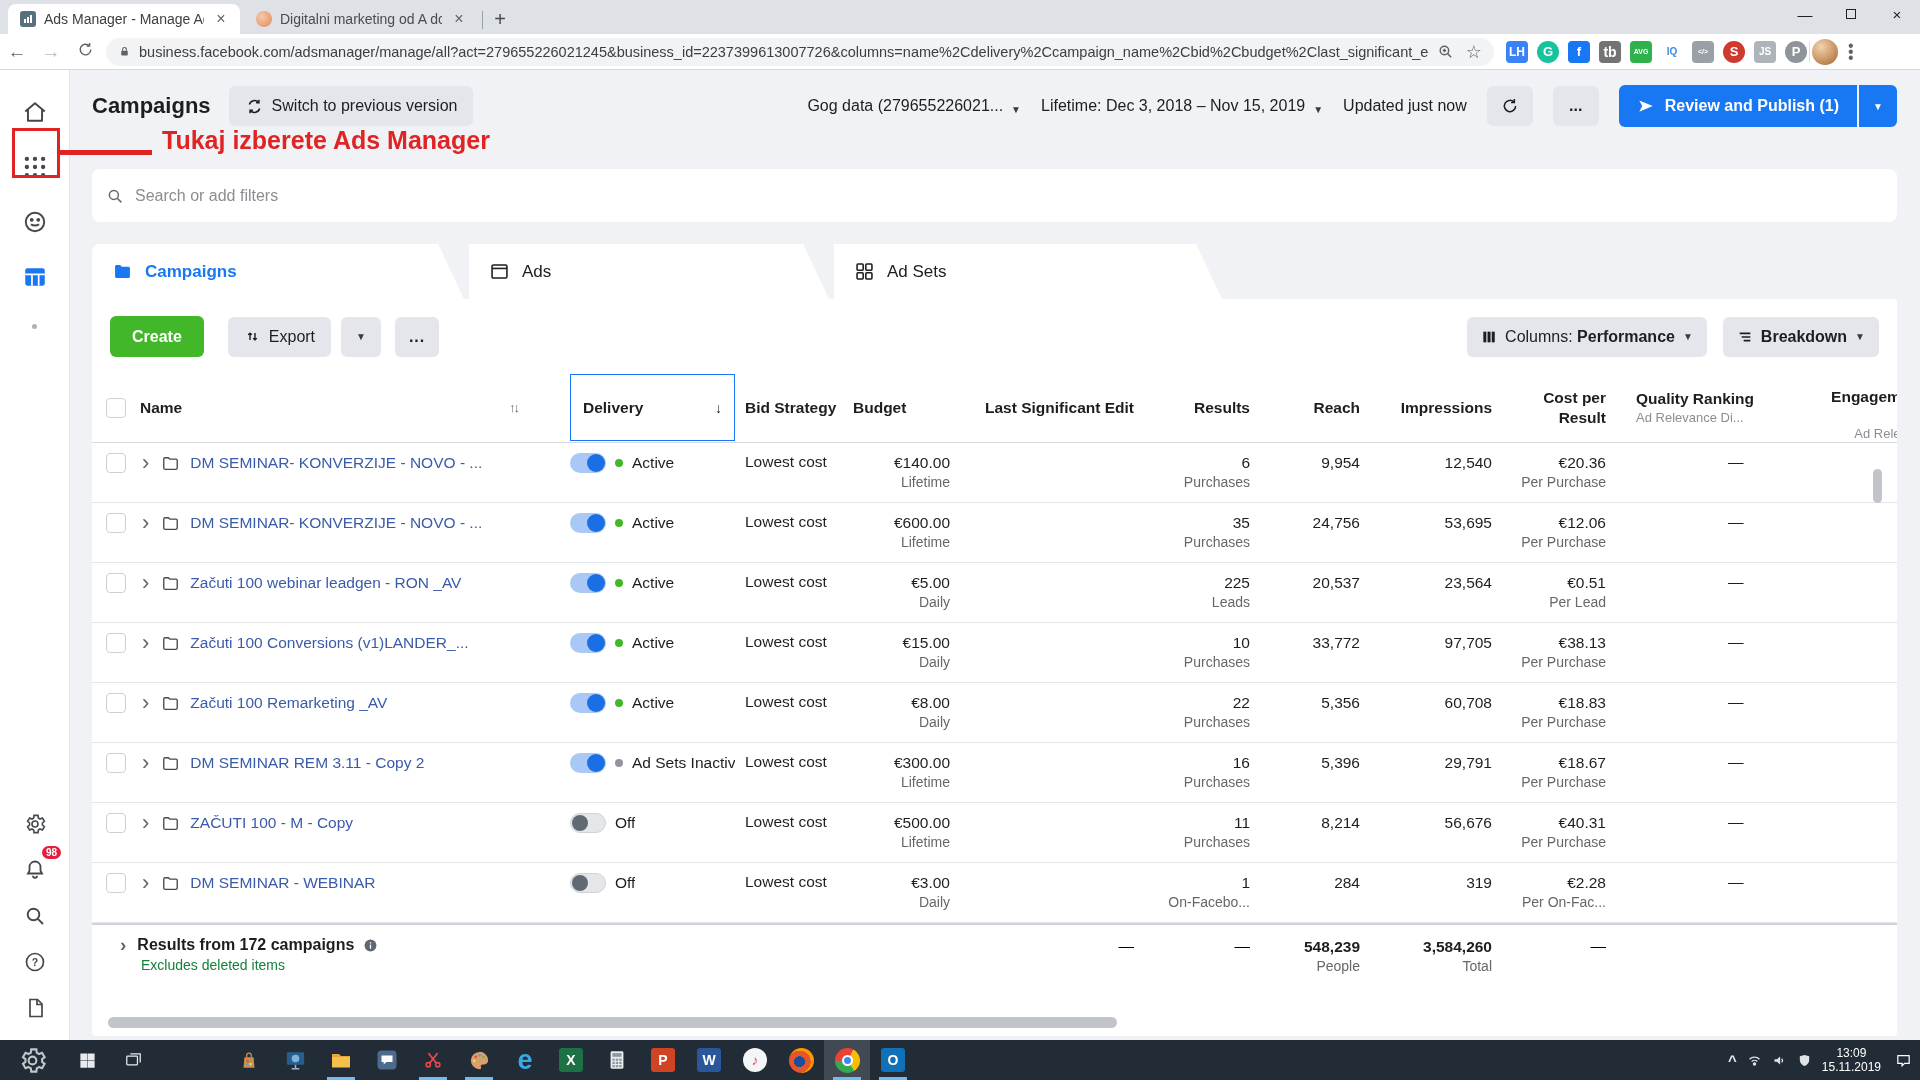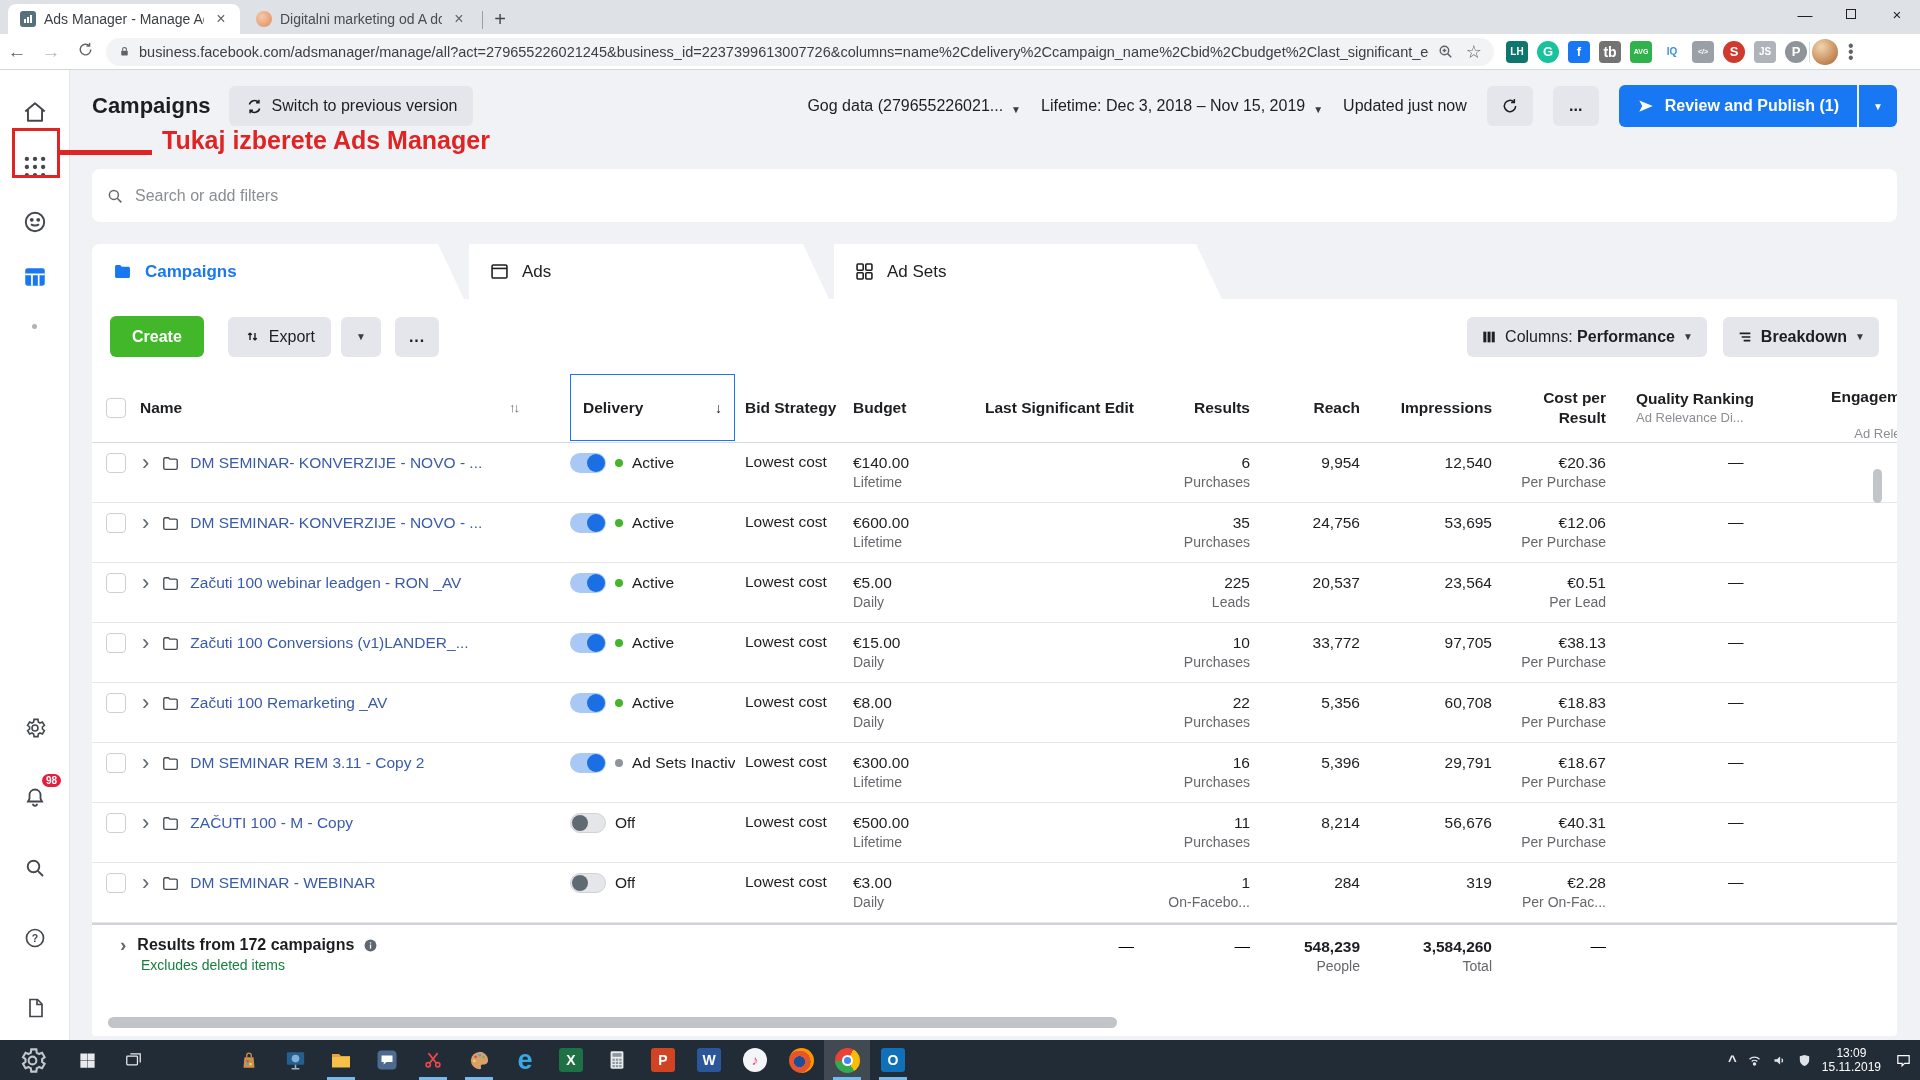--- a/index.html
+++ b/index.html
@@ -31,21 +31,21 @@
   .ext.round { border-radius:50%; }
   .extsep { width:1px; height:20px; background:#dadce0; margin:0 2px; }
   .avatar { width:26px; height:26px; border-radius:50%; background:radial-gradient(circle at 35% 30%, #f2d3ae, #c08552 70%, #8a5a33); }
   .menu3 { color:#5f6368; font-size:16px; letter-spacing:0; margin:0 14px 0 10px; line-height:6px; text-align:center; }
 
   
   .app { height:970px; background:#f0f2f5; display:flex; position:relative; }
   .sidebar { width:70px; background:#fff; border-right:1px solid #e4e6eb; position:relative; flex:none; display:flex; flex-direction:column; align-items:center; padding-top:20px; }
   .sb-item { width:44px; height:44px; display:flex; align-items:center; justify-content:center; border-radius:8px; margin-bottom:11px; position:relative; }
   .sb-bottom { position:absolute; bottom:8px; left:0; width:70px; display:flex; flex-direction:column; align-items:center; }
-  .sb-bottom .sb-item { margin-bottom:2px;margin-top:24px; }
+  .sb-bottom .sb-item { margin-bottom:2px; }
   .sb-dot { width:5px; height:5px; border-radius:50%; background:#aeb1b7; margin:14px 0; }
   .badge { position:absolute; top:-2px; right:-4px; background:#e41e3f; color:#fff; font-size:10px; font-weight:bold; padding:1px 4px; border-radius:8px; }
 
   .annotation { position:absolute; left:0; top:0; width:100%; height:100%; pointer-events:none; z-index:60; }
   .ann-box { position:absolute; left:12px; top:58px; width:48px; height:50px; border:3px solid #e02424; }
   .ann-line { position:absolute; left:60px; top:80px; width:92px; height:5px; background:#e02424; }
   .ann-text { position:absolute; left:162px; top:56px; font-size:25px; font-weight:bold; color:#e02424; white-space:nowrap; }
 
   .fb-main { flex:1; padding:0 23px 4px 22px; }
   .fb-header { margin-top:8px; height:56px; display:flex; align-items:center; }
@@ -105,21 +105,21 @@
   .toggle { width:36px; height:20px; border-radius:10px; position:relative; flex:none; }
   .toggle.on { background:#aac8f5; }
   .toggle.on::after { content:""; position:absolute; right:1px; top:1px; width:18px; height:18px; border-radius:50%; background:#1b6fe4; }
   .toggle.off { background:#e4e6ea; border:1px solid #d0d2d6; }
   .toggle.off::after { content:""; position:absolute; left:1px; top:1px; width:16px; height:16px; border-radius:50%; background:#5f6a73; }
   .dot { width:8px; height:8px; border-radius:50%; flex:none; }
   .dot.active { background:#42b72a; }
   .dot.inactive { background:#90949c; }
   .status { white-space:nowrap; overflow:hidden; }
   .c-bid { padding-left:10px; }
-  .c-budget { padding-left:8px; }
+  .c-budget { padding-left:8px;text-align:right; }
   .main { line-height:20px; }
   .sub { font-size:14px; color:#65676b; line-height:19px; }
   .num { text-align:right; padding-right:6px; }
   .c-q { padding-left:116px; color:#1c1e21; }
 
   .tfoot { border-top:2px solid #d0d3d8; align-items:start; padding-top:10px; }
   .foot-label { grid-column:1/3; padding-left:26px; display:flex; flex-direction:column; }
   .foot-line1 { display:flex; align-items:center; gap:9px; font-size:16px; font-weight:bold; color:#1c1e21; }
   .foot-sub { font-size:14px; color:#15803d; margin-left:23px; margin-top:2px; }
   .fdash { text-align:right; padding-right:6px; padding-top:2px; font-size:15.5px; }
@@ -193,21 +193,21 @@
     <span class="url">business.facebook.com/adsmanager/manage/all?act=279655226021245&amp;business_id=2237399613007726&amp;columns=name%2Cdelivery%2Ccampaign_name%2Cbid%2Cbudget%2Clast_significant_edit%2Cres...</span>
     <span class="url-tools">
       <svg width="17" height="17" viewBox="0 0 24 24" fill="none" stroke="#5f6368" stroke-width="2">
           <circle cx="10.5" cy="10.5" r="6"></circle>
           <path d="M15 15l5 5M10.5 8v5M8 10.5h5"></path>
         </svg>
       <span style="font-size:18px;color:#5f6368;">☆</span>
     </span>
   </div>
   <div class="ext-row" id="ext-row">
-      <span class="ext" style="background: #0f766e; color: rgb(255, 255, 255); font-size: 10px;">LH</span>
+      <span class="ext" style="background: #3b82f6; color: rgb(255, 255, 255); font-size: 12px;">LH</span>
       <span class="ext round" style="background: rgb(24, 194, 156); color: rgb(255, 255, 255); font-size: 13px;">G</span>
       <span class="ext" style="background: rgb(24, 119, 242); color: rgb(255, 255, 255); font-size: 13px;">f</span>
       <span class="ext" style="background: #737373; color: rgb(255, 255, 255); font-size: 14px;">tb</span>
       <span class="ext" style="background: rgb(47, 178, 76); color: rgb(255, 255, 255); font-size: 7px;">AVG</span>
       <span class="ext" style="background: transparent; color: rgb(59, 142, 224); font-size: 10px;">IQ</span>
       <span class="ext" style="background: rgb(154, 160, 166); color: rgb(255, 255, 255); font-size: 7px;">&lt;/&gt;</span>
       <span class="ext round" style="background: rgb(207, 58, 47); color: rgb(255, 255, 255); font-size: 13px;">S</span>
       <span class="ext" style="background: rgb(174, 180, 186); color: rgb(255, 255, 255); font-size: 10px;">JS</span>
       <span class="ext round" style="background: rgb(142, 148, 153); color: rgb(255, 255, 255); font-size: 13px;">P</span>
     </div>

